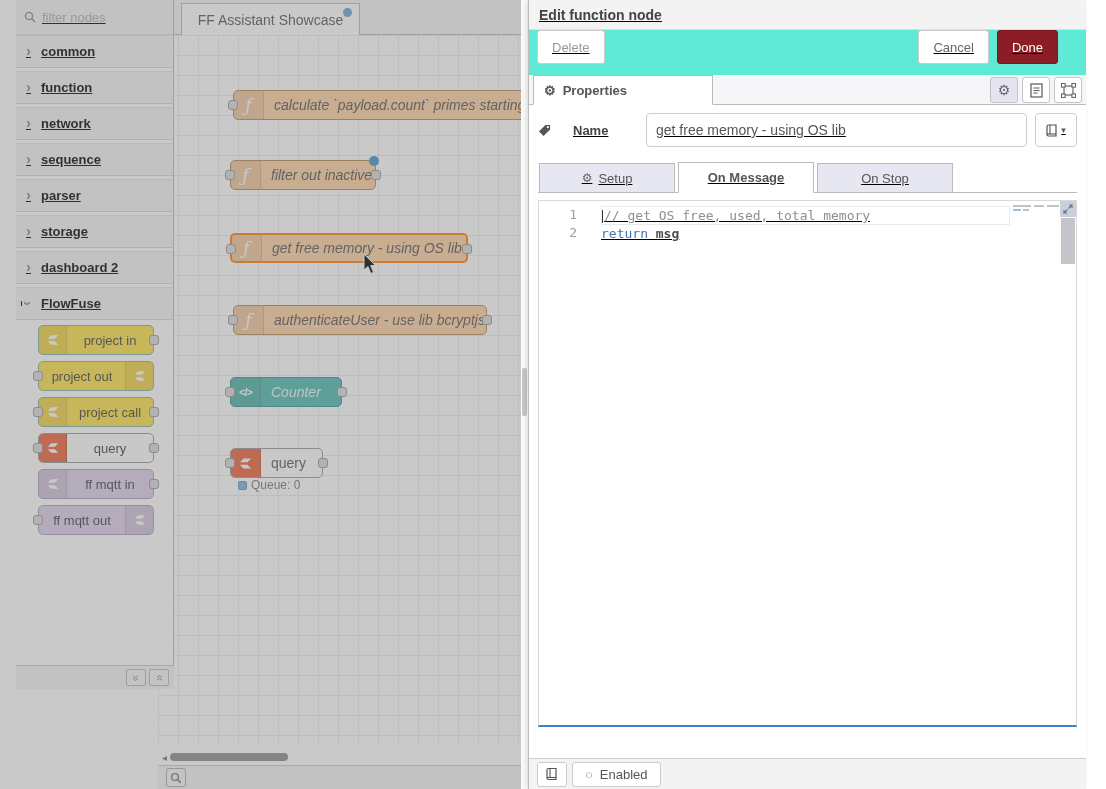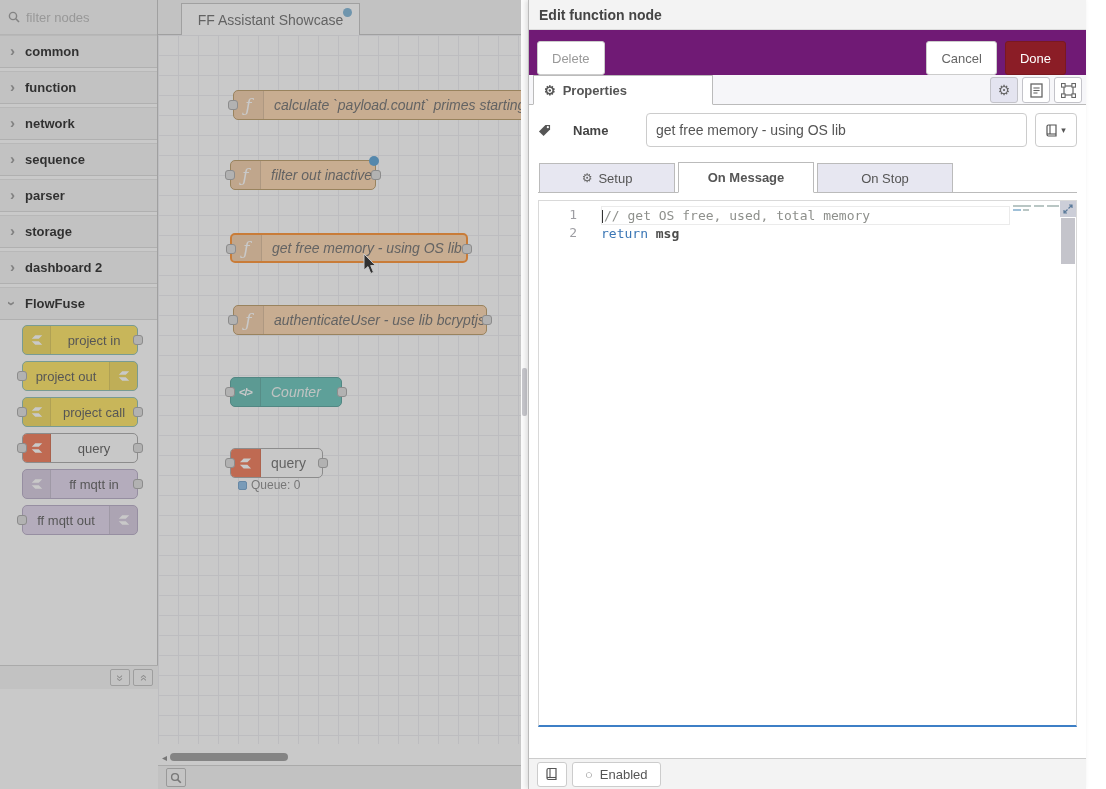--- a/index.html
+++ b/index.html
@@ -1,21 +1,21 @@
 <!DOCTYPE html>
 <html><head>
 <meta charset="utf-8">
 <style>
   * { margin:0; padding:0; box-sizing:border-box; }
   html,body { width:1106px; height:789px; overflow:hidden; }
   body { font-family:"Liberation Sans", sans-serif; background:#fff; }
   .app { position:relative; width:1106px; height:789px; background:#fff; overflow:hidden; }
 
   
-  .palette { position:absolute; left:0; top:0; width:158px; height:689px; background:#fff; border-right:1px solid #bbb; z-index:10; }
+  .palette { position:absolute; left:16px; top:0; width:158px; height:689px; background:#fff; border-right:1px solid #bbb; z-index:10;text-decoration:underline; }
   .palette-search { height:35px; background:#f3f3f3; border-bottom:1px solid #ddd; display:flex; align-items:center; padding:0 8px; gap:6px; }
   .palette-search svg { flex:0 0 auto; }
   .palette-search input { border:none; background:transparent; outline:none; font-size:13px; color:#777; width:110px; font-family:"Liberation Sans",sans-serif; }
   .palette-search input::placeholder { color:#aeaeae; }
   .cat { height:33px; background:#f3f3f3; border-top:1px solid #e3e3e3; border-bottom:1px solid #d6d6d6; margin-bottom:3px; display:flex; align-items:center; padding:0 10px; gap:10px; cursor:pointer; }
   .cat .chev { color:#888; font-size:15px; font-weight:bold; transform:translateY(-1px); }
   .cat.expanded .chev { display:inline-block; transform:rotate(90deg); }
   .cat .cat-label { font-size:13px; font-weight:bold; color:#000000; }
 
   .pnode { position:absolute; left:22px; width:116px; height:30px; border-radius:5px; display:flex; align-items:stretch; cursor:grab; }
@@ -67,23 +67,23 @@
   .canvas-footer { position:absolute; left:0; bottom:0; right:0; height:24px; background:#f3f3f3; border-top:1px solid #ccc; display:flex; align-items:center; padding-left:8px; }
   .zoom-btn { width:20px; height:19px; border:1px solid #b0b0b0; background:#f7f7f7; border-radius:2px; display:flex; align-items:center; justify-content:center; cursor:pointer; }
 
   .v-scroll { position:absolute; left:521px; top:0; width:7px; height:789px; background:#fbfbfb; z-index:60; }
   .v-scroll .vthumb { position:absolute; top:368px; left:1px; width:5px; height:48px; background:#c6c6cb; border-radius:2px; }
 
   .shade { position:absolute; left:0; top:0; width:521px; height:789px; background:rgba(120,120,120,0.40); z-index:50; pointer-events:none; }
   .mouse-cursor { position:absolute; z-index:55; }
 
   
-  .tray { position:absolute; left:528px; top:0; width:558px; height:789px; background:#fff; border-left:1px solid #bbb; box-shadow:-2px 0 5px rgba(0,0,0,0.12); z-index:100; }
+  .tray { position:absolute; left:528px; top:0; width:558px; height:789px; background:#fff; border-left:1px solid #bbb; box-shadow:-2px 0 5px rgba(0,0,0,0.12); z-index:100;text-decoration:underline; }
   .tray-header { height:30px; background:#f3f3f3; border-bottom:1px solid #ddd; display:flex; align-items:center; padding:0 10px; font-size:14px; font-weight:bold; color:#444; }
-  .tray-toolbar { height:45px; display:flex; align-items:flex-end; padding:0 20px 0 8px; gap:8px; background:#701a75; }
+  .tray-toolbar { height:45px; display:flex; align-items:flex-start; padding:0 28px 0 8px; gap:8px; background:#5eead4; }
   .btn { border:1px solid #ccc; background:#fff; border-radius:3px; height:34px; padding:0 14px; font-size:13px; color:#666; cursor:pointer; font-family:"Liberation Sans",sans-serif; }
   .btn.delete { color:#999; }
   .btn.done { background:#8b1d26; border-color:#7a1820; color:#fff; }
   .toolbar-spacer { flex:1; }
 
   .props-row { height:30px; background:#f6f6f9; border-bottom:1px solid #bbb; position:relative; display:flex; align-items:flex-end; }
   .props-tab { position:absolute; left:4px; bottom:-1px; width:180px; height:30px; background:#fff; border:1px solid #bbb; border-bottom:1px solid #fff; display:flex; align-items:center; gap:7px; padding:0 10px; font-size:13px; font-weight:bold; color:#555; cursor:pointer; }
   .props-icons { position:absolute; right:4px; top:2px; display:flex; gap:4px; }
   .mini-btn { width:28px; height:26px; border:1px solid #c3c3c9; background:#fff; border-radius:3px; display:flex; align-items:center; justify-content:center; color:#666; font-size:14px; cursor:pointer; }
   .mini-btn.active { background:#e4e4f0; }

